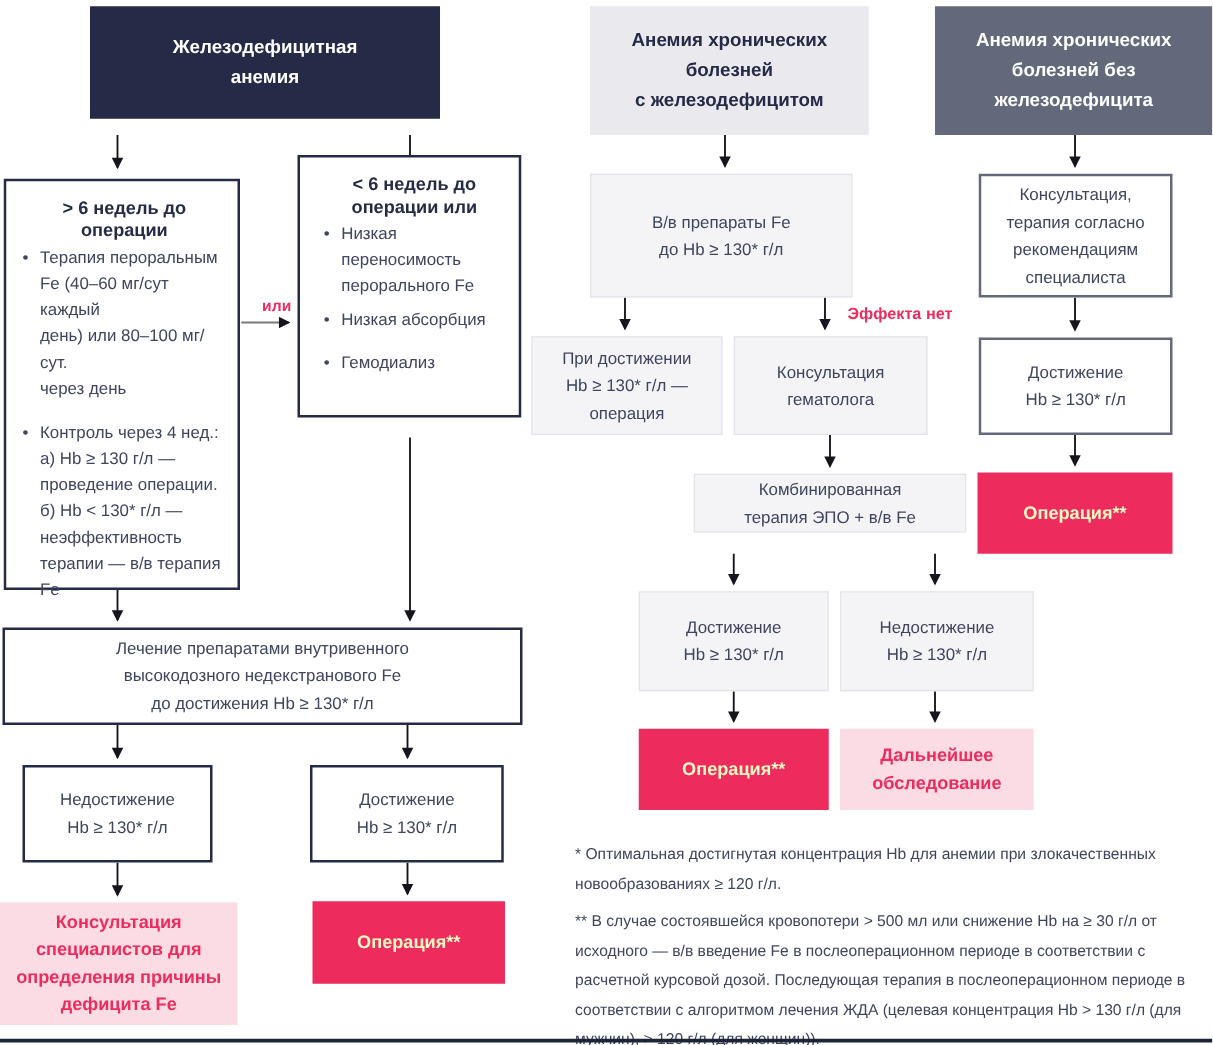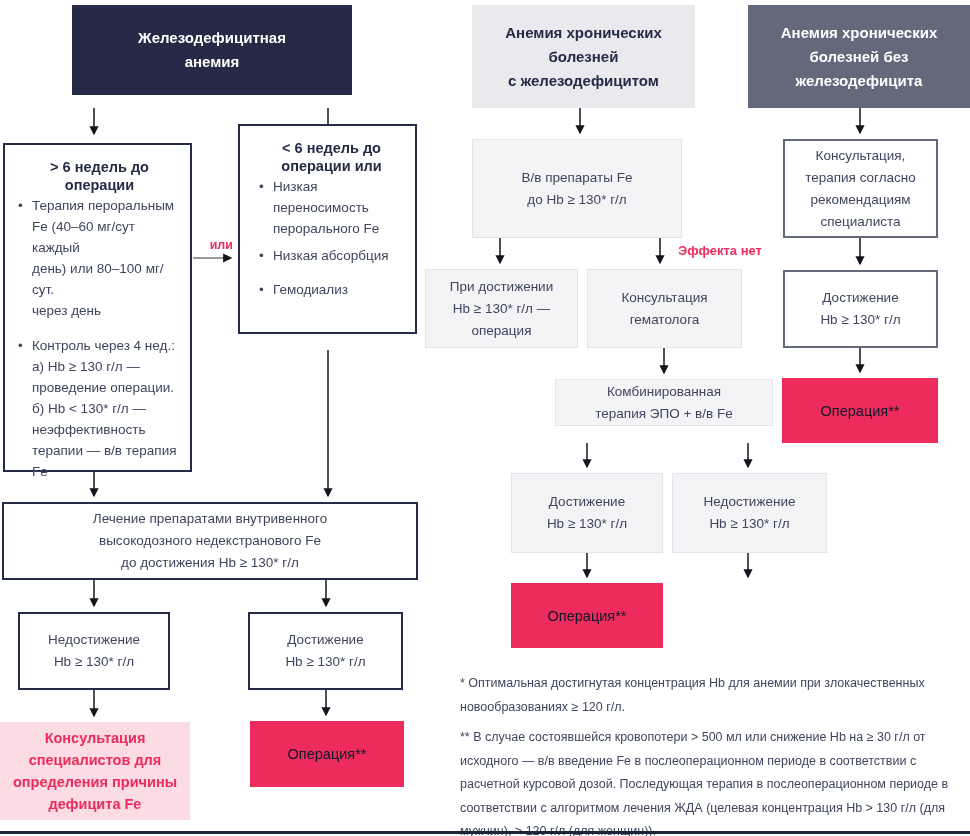--- a/index.html
+++ b/index.html
@@ -20,21 +20,21 @@
   .arrows{position:absolute;left:0;top:0;z-index:1;pointer-events:none}
   .node{position:absolute;z-index:2;display:flex;align-items:center;justify-content:center;
         text-align:center;white-space:pre-line;background:#fff;font-size:13.5px;line-height:22px}
   .hdr{font-weight:700;font-size:15px;line-height:24px}
   .hdr-navy{background:var(--navy);color:#fff}
   .hdr-gray{background:var(--hdr-gray);color:var(--navy)}
   .hdr-slate{background:var(--slate);color:#fff}
   .b-navy{border:2px solid var(--navy)}
   .b-slate{border:2px solid var(--slate)}
   .panel{background:var(--panel);border:1px solid var(--panel-border)}
-  .red-node{background:var(--red);color:#0f172a;font-weight:400;font-size:14.5px}
+  .red-node{background:var(--red);color:#fef9c3;font-weight:700;font-size:14.5px}
   .pink-node{background:var(--pink);color:var(--red);font-weight:700;font-size:14.5px}
   .list-box{position:absolute;z-index:2;background:#fff}
   .box-title{font-weight:700;color:var(--navy);font-size:14.5px;line-height:18px;
              text-align:center;white-space:pre-line;margin-bottom:1px}
   .bullets{list-style:none}
   .bullets li{position:relative;padding-left:15px;margin-bottom:14px;white-space:pre-line;
               font-size:13.5px;line-height:21px;text-align:left}
   .bullets li::before{content:"\2022";position:absolute;left:1px;top:0;color:var(--ink)}
   .flow-label{position:absolute;z-index:3;color:var(--red);font-weight:700;font-size:12.5px;
               text-align:right;line-height:14px}
@@ -148,20 +148,22 @@
 
   <div class="node panel" style="left:555px;top:379px;width:218px;height:47px">Комбинированная
 терапия ЭПО + в/в Fe</div>
 
   <div class="node panel" style="left:511px;top:473px;width:152px;height:80px">Достижение
 Hb ≥ 130* г/л</div>
   <div class="node panel" style="left:672px;top:473px;width:155px;height:80px">Недостижение
 Hb ≥ 130* г/л</div>
 
   <div class="node red-node" style="left:511px;top:583px;width:152px;height:65px">Операция**</div>
+  <div class="node pink-node" style="left:672px;top:583px;width:155px;height:65px">Дальнейшее
+обследование</div>
 
   <div class="node b-slate" style="left:783px;top:139px;width:155px;height:99px">Консультация,
 терапия согласно
 рекомендациям
 специалиста</div>
   <div class="node b-slate" style="left:783px;top:270px;width:155px;height:78px">Достижение
 Hb ≥ 130* г/л</div>
   <div class="node red-node" style="left:782px;top:378px;width:156px;height:65px">Операция**</div>
 
   <div class="footnotes">

